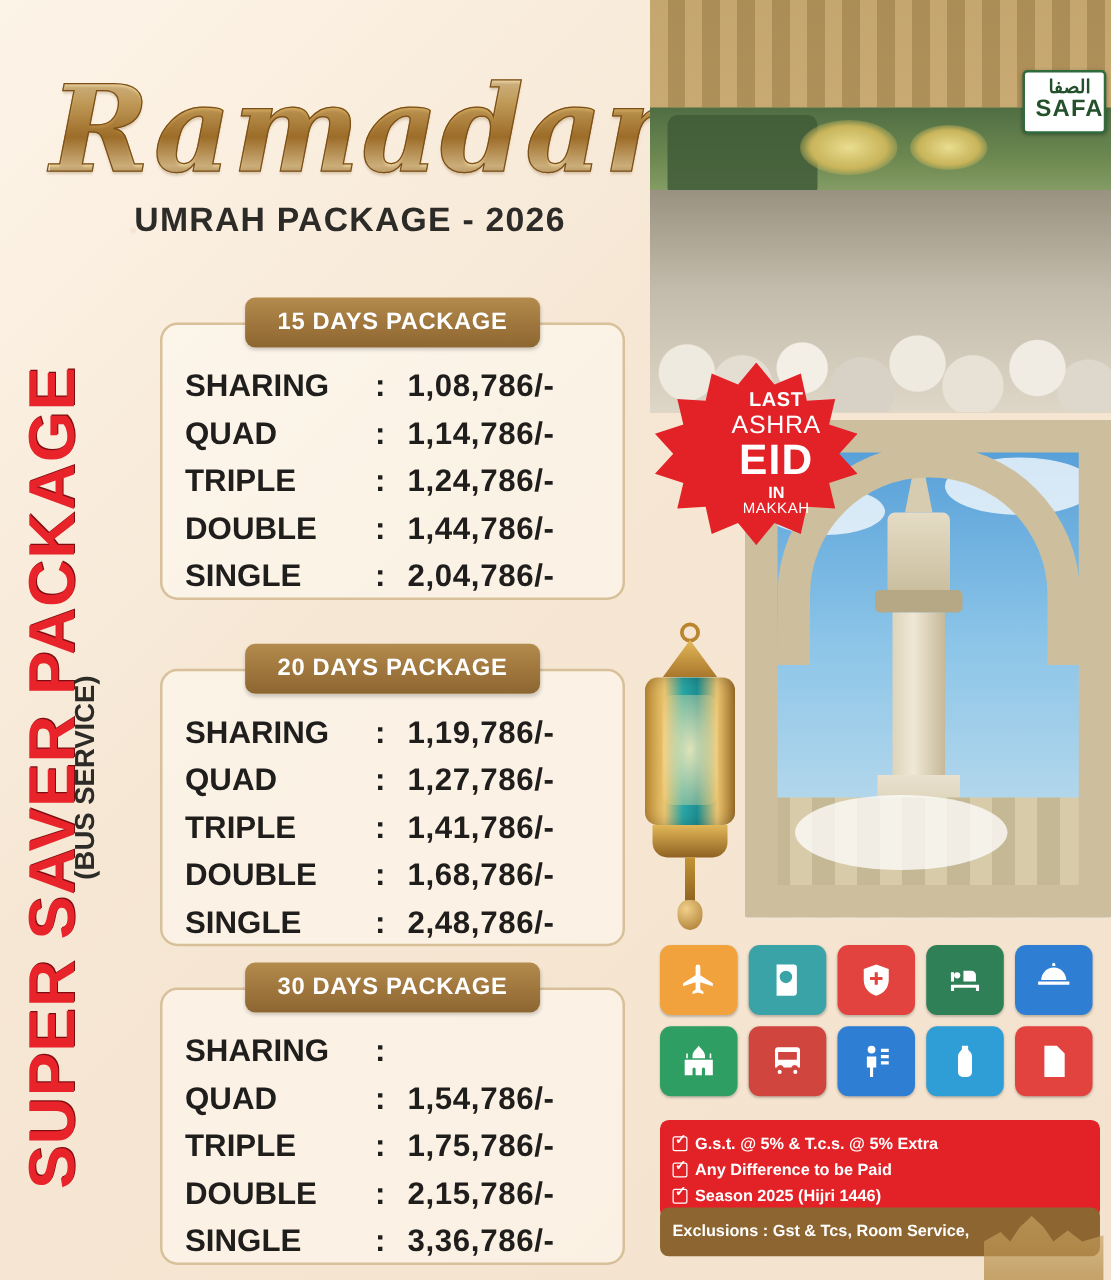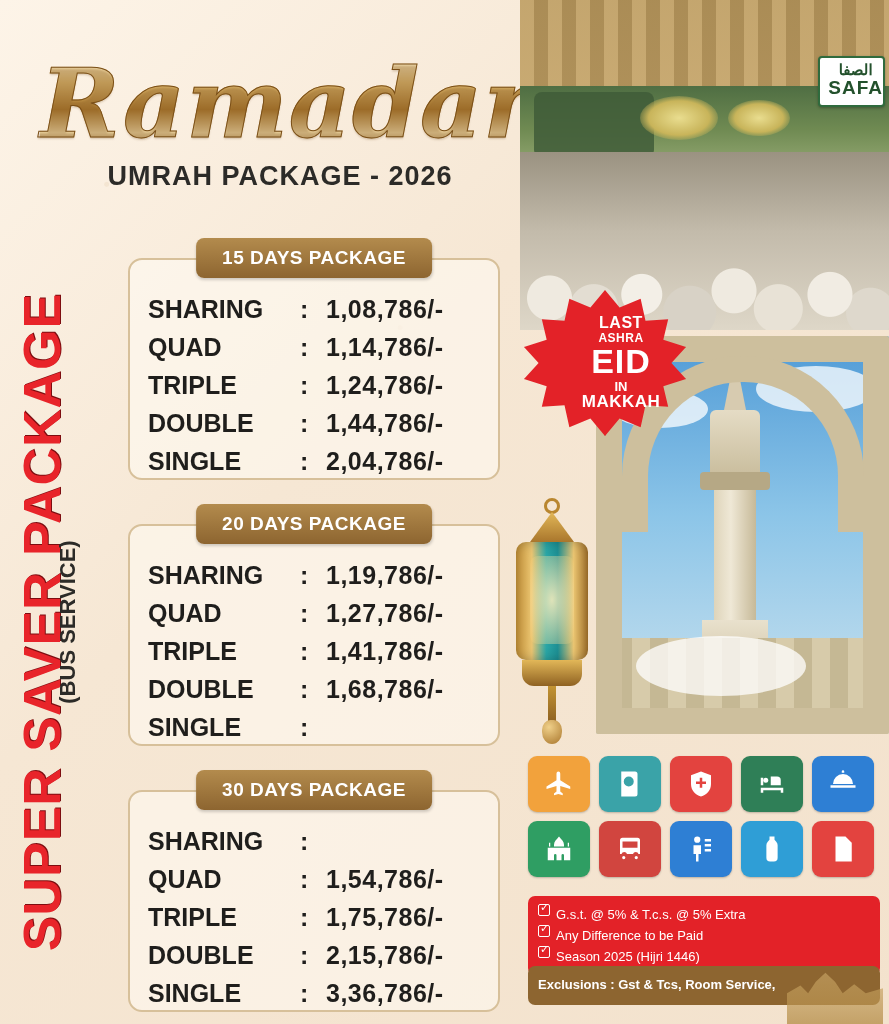--- a/index.html
+++ b/index.html
@@ -87,21 +87,21 @@
   .pkg {
     position: absolute;
     left: 128px;
     width: 372px;
     border: 2px solid #d7c09a;
     border-radius: 14px;
     background: rgba(255,251,244,0.55);
     padding: 30px 18px 14px 18px;
   }
   .pkg-1 { top: 258px; height: 222px; }
-  .pkg-2 { top: 524px; height: 222px; }
+  .pkg-2 { top: 535px; height: 222px; }
   .pkg-3 { top: 790px; height: 222px; }
 
   .pkg-badge {
     position: absolute;
     left: 50%;
     top: -22px;
     transform: translateX(-50%);
     background: linear-gradient(180deg, #b38b4d 0%, #8d6530 100%);
     color: #fff;
     font-size: 19px;
@@ -245,24 +245,24 @@
     display: flex; flex-direction: column; justify-content: center; align-items: center;
   }
   .burst .star {
     position: absolute; inset: 0;
     background: #e32228;
     clip-path: polygon(50% 0%, 59% 12%, 72% 6%, 75% 21%, 89% 20%, 86% 34%, 100% 39%, 91% 50%, 100% 61%, 86% 66%, 89% 80%, 75% 79%, 72% 94%, 59% 88%, 50% 100%, 41% 88%, 28% 94%, 25% 79%, 11% 80%, 14% 66%, 0% 61%, 9% 50%, 0% 39%, 14% 34%, 11% 20%, 25% 21%, 28% 6%, 41% 12%);
     box-shadow: 0 3px 6px rgba(0,0,0,0.25);
   }
   .burst .txt { position: relative; line-height: 1.05; margin-left: 32px; }
   .burst .l1 { font-size: 16px; font-weight: 700; letter-spacing: .5px; }
-  .burst .l2 { font-size: 12px; font-weight: 700; letter-spacing: .5px; }
+  .burst .l2 { font-size: 20px; font-weight: 400; letter-spacing: .5px; }
   .burst .l3 { font-size: 34px; font-weight: 800; letter-spacing: 1px; }
   .burst .l4 { font-size: 13px; font-weight: 700; }
-  .burst .l5 { font-size: 17px; font-weight: 700; letter-spacing: .5px; }
+  .burst .l5 { font-size: 12px; font-weight: 400; letter-spacing: .5px; }
 
   
   .lantern { position: absolute; left: 500px; top: 498px; width: 104px; height: 252px; }
   .lantern .top-cap {
     position: absolute; left: 30px; top: 14px; width: 44px; height: 30px;
     background: linear-gradient(180deg, #e2b758, #a9762c);
     clip-path: polygon(50% 0, 100% 100%, 0 100%);
   }
   .lantern .ring {
     position: absolute; left: 44px; top: 0; width: 16px; height: 16px;
@@ -318,23 +318,24 @@
     position: absolute;
     left: 528px; top: 896px;
     width: 352px;
     background: #e32228;
     border-radius: 7px;
     padding: 8px 10px;
     color: #fff;
   }
   .notes .n-row {
     font-size: 13px;
-    font-weight: 400;
+    font-weight: 700;
     line-height: 1.62;
     display: flex;
+    align-items: center;
   }
   .notes .tick {
     display: inline-block;
     width: 12px; height: 12px;
     border: 1px solid #fff;
     border-radius: 2px;
     margin-right: 6px;
     position: relative;
     flex: 0 0 auto;
   }
@@ -424,20 +425,21 @@
       <span class="price">1,41,786/-</span>
     </div>
     <div class="row">
       <span class="label">DOUBLE</span>
       <span class="colon">:</span>
       <span class="price">1,68,786/-</span>
     </div>
     <div class="row">
       <span class="label">SINGLE</span>
       <span class="colon">:</span>
+      <span class="price">2,48,786/-</span>
     </div>
   </div>
 
   <div class="pkg pkg-3">
     <div class="pkg-badge">30 DAYS PACKAGE</div>
     <div class="row">
       <span class="label">SHARING</span>
       <span class="colon">:</span>
     </div>
     <div class="row">

